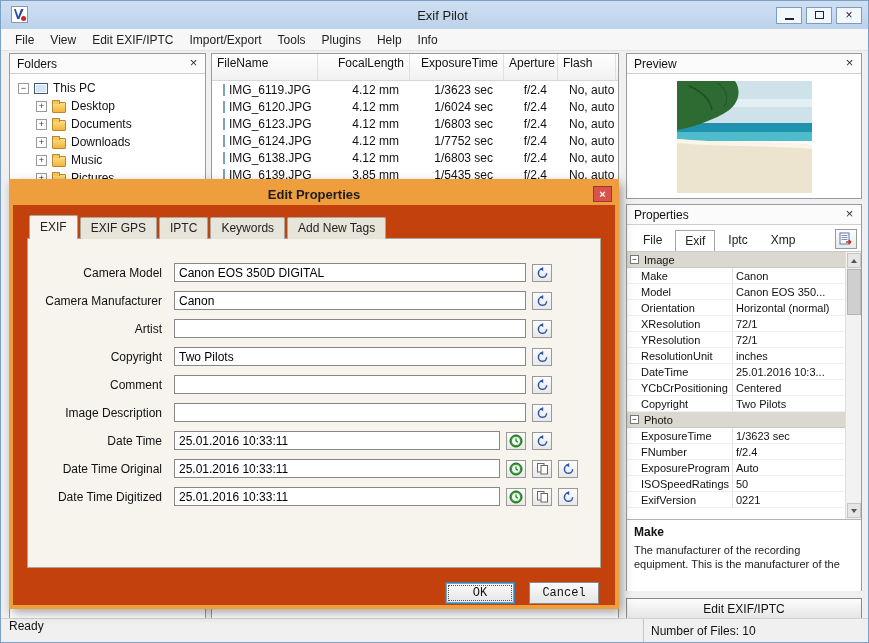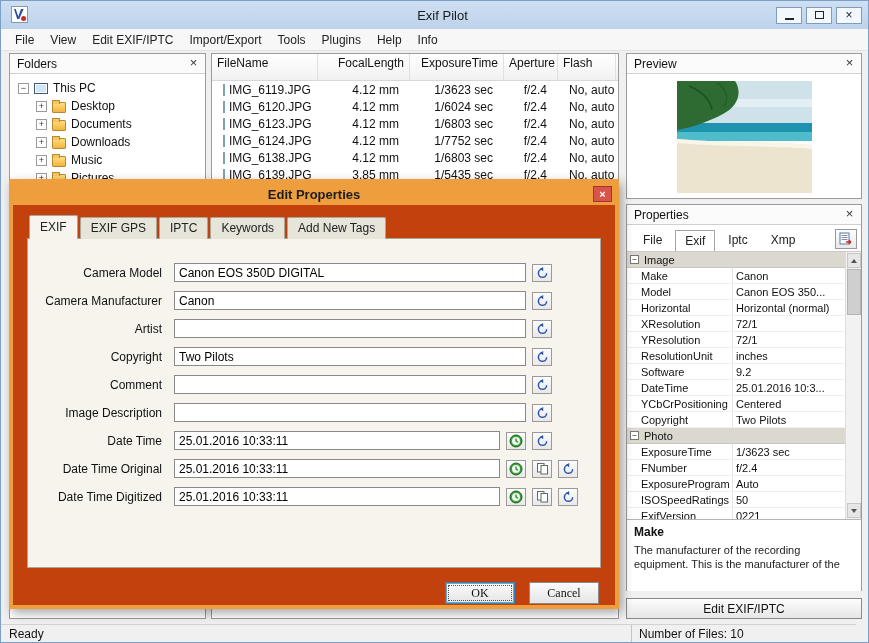--- a/index.html
+++ b/index.html
@@ -84,22 +84,22 @@
   .sb-thumb{width:14px;height:46px;background:#cfcfcf;border:1px solid #b5b5b5}
   .sb-track{flex:1}
   .pinfo{height:72px;border-top:1px solid #b5b5b5;padding:5px 7px;overflow:hidden;background:#fff}
   .pinfo-title{font-weight:bold;margin-bottom:4px}
   .pinfo-text{font-size:11px;line-height:1.3;color:#222}
   .edit-exif-btn{position:absolute;left:625px;top:597px;width:236px;height:21px;
                  background:linear-gradient(#fdfdfd,#e6e6e6);border:1px solid #8a8a8a;font-size:12px;
                  font-family:inherit;color:#111}
 
   
-  .statusbar{position:absolute;left:0;right:12px;bottom:0;height:18px;background:#f0f0f0;
-             border-top:1px solid #d2d2d2;display:flex;align-items:center}
+  .statusbar{position:absolute;left:0;right:0;bottom:0;height:24px;background:#f0f0f0;
+             border-top:1px solid #d2d2d2;display:flex;}
   .sb-left{flex:1;padding-left:8px}
   .sb-right{width:225px;height:100%;border-left:1px solid #c5c5c5;display:flex;align-items:center;padding-left:7px}
 
   
   .dialog{position:absolute;left:8px;top:178px;width:610px;height:430px;z-index:10;
           border:4px solid var(--accent,#ee9e3d);background:#c2410c;box-shadow:3px 4px 10px rgba(0,0,0,.35)}
   .dlg-title{position:relative;height:22px;background:var(--accent,#ee9e3d);display:flex;
              align-items:center;justify-content:center;font-weight:bold;font-size:13px;color:#1d1d1d}
   .dlg-close{position:absolute;right:3px;top:3px;width:19px;height:16px;background:var(--red,#d9534a);
              border:1px solid #a23530;color:#fff;font-size:11px;line-height:14px;text-align:center;font-weight:bold}
@@ -111,21 +111,21 @@
   .tabpage{position:relative;border:1px solid #a9a69b;background:#f6f4ec;height:330px;margin-top:-1px;padding-top:24px}
   .field-row{display:flex;align-items:center;height:19px;margin-bottom:9px;padding-left:14px}
   .f-label{width:132px;text-align:right;padding-right:12px;color:#111;white-space:nowrap}
   .f-input{height:19px;border:1px solid #888;background:#fff;font-size:12px;padding:0 4px;width:352px;font-family:inherit}
   .f-input.date{width:326px}
   .icon-btn{width:20px;height:18px;margin-left:6px;background:linear-gradient(#fcfcfc,#e8e8e8);
             border:1px solid #9a9a9a;display:flex;align-items:center;justify-content:center;flex:0 0 auto}
   .icon-wrap{display:flex}
   .dlg-actions{display:flex;justify-content:flex-end;gap:14px;margin-top:14px;padding-right:2px}
   .btn{width:70px;height:22px;background:linear-gradient(#fbfbfb,#e5e5e5);border:1px solid #8a8a8a;
-       font-size:12px;font-family:Liberation Serif, serif;color:#111}
+       font-size:12px;font-family:Liberation Mono, monospace;color:#111}
   .btn.ok{border:1px solid #3c7fb1;box-shadow:inset 0 0 0 1px #6ea6cc;outline:1px dotted #555;outline-offset:-4px}
 </style>
 </head>
 <body>
 
 <div class="screen">
 
   <div class="titlebar" style="background: linear-gradient(rgb(207, 223, 242), rgb(188, 211, 235));">
     <span class="app-icon">
       <svg width="17" height="17" viewBox="0 0 17 17">
@@ -368,38 +368,34 @@
           </div>
           <div class="pg-row">
             <span class="pg-name">Make</span>
             <span class="pg-val">Canon</span>
           </div>
           <div class="pg-row">
             <span class="pg-name">Model</span>
             <span class="pg-val">Canon EOS 350...</span>
           </div>
           <div class="pg-row">
-            <span class="pg-name">Horizontal</span>
+            <span class="pg-name">Orientation</span>
             <span class="pg-val">Horizontal (normal)</span>
           </div>
           <div class="pg-row">
             <span class="pg-name">XResolution</span>
             <span class="pg-val">72/1</span>
           </div>
           <div class="pg-row">
             <span class="pg-name">YResolution</span>
             <span class="pg-val">72/1</span>
           </div>
           <div class="pg-row">
             <span class="pg-name">ResolutionUnit</span>
             <span class="pg-val">inches</span>
-          </div>
-          <div class="pg-row">
-            <span class="pg-name">Software</span>
-            <span class="pg-val">9.2</span>
           </div>
           <div class="pg-row">
             <span class="pg-name">DateTime</span>
             <span class="pg-val">25.01.2016 10:3...</span>
           </div>
           <div class="pg-row">
             <span class="pg-name">YCbCrPositioning</span>
             <span class="pg-val">Centered</span>
           </div>
           <div class="pg-row">

